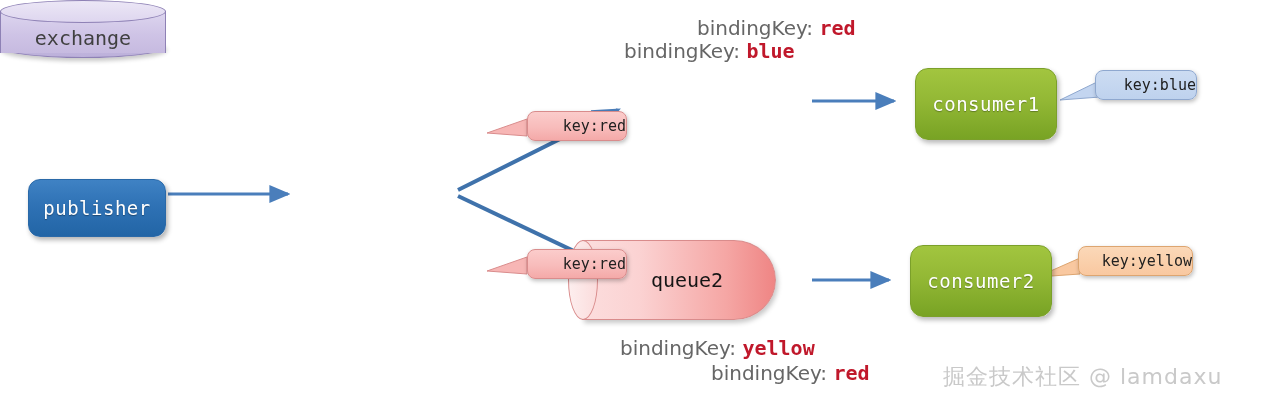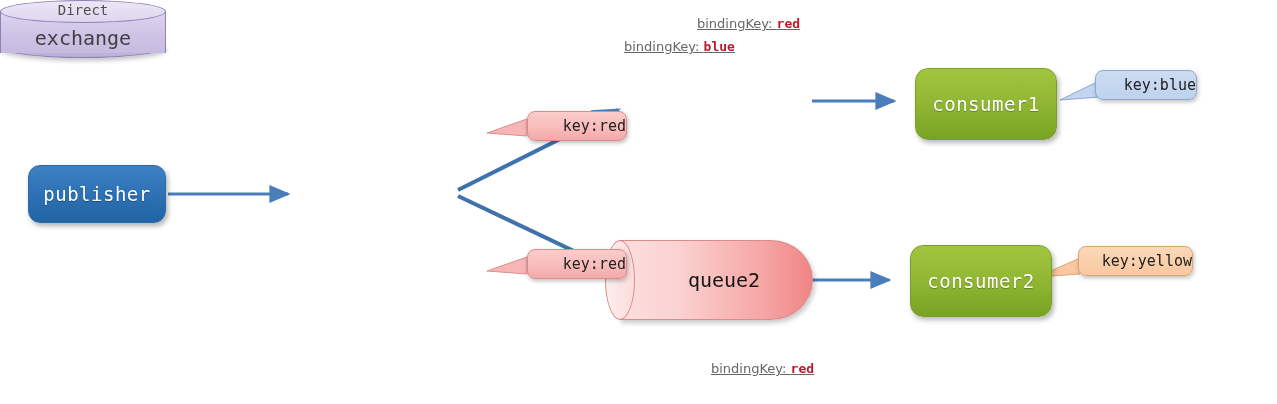--- a/index.html
+++ b/index.html
@@ -25,20 +25,21 @@
     top: 0;
     width: 1277px;
     height: 404px;
   }
   .node {
     position: absolute;
     box-sizing: border-box;
     display: flex;
     align-items: center;
     justify-content: center;
+    margin-top: 14px;
   }
 
   
   #publisher-node {
     left: 28px;
     top: 165px;
     width: 138px;
     height: 58px;
     border-radius: 12px;
     background: linear-gradient(180deg, #3f82c4 0%, #2f72b5 45%, #2265a6 100%);
@@ -154,21 +155,21 @@
     height: 80px;
     display: flex;
     align-items: center;
     justify-content: center;
     font-family: "DejaVu Sans Mono", monospace;
     font-size: 20px;
     color: #151515;
     z-index: 4;
   }
   #queue1-node { left: 601px; top: 61px; width: 210px; height: 80px; }
-  #queue2-node { left: 605px; top: 240px; width: 210px; height: 80px; }
+  #queue2-node { left: 568px; top: 240px; width: 210px; height: 80px; }
 
   
   .consumer-node {
     position: absolute;
     width: 140px;
     height: 70px;
     border-radius: 13px;
     background: linear-gradient(180deg, #a2c53f 0%, #93b835 45%, #78a324 100%);
     border: 1px solid #7ba02a;
     box-shadow: 2px 3px 5px rgba(0,0,0,0.28);
@@ -218,24 +219,23 @@
   #callout-key-red-1 { left: 527px; top: 111px; width: 100px; height: 30px; }
   #callout-key-red-2 { left: 527px; top: 249px; width: 100px; height: 30px; }
   #callout-key-blue  { left: 1095px; top: 70px;  width: 102px; height: 30px; }
   #callout-key-yellow{ left: 1078px; top: 246px; width: 115px; height: 30px; }
 
   
   .binding-annotation {
     position: absolute;
     white-space: nowrap;
     font-family: "DejaVu Sans", sans-serif;
-    font-size: 13px;
+    font-size: 20px;
     color: #666666;
     z-index: 5;
-    text-decoration: underline;
   }
   .binding-annotation .bk-value {
     font-family: "DejaVu Sans Mono", monospace;
     font-weight: bold;
     color: #c0182b;
   }
   #binding-q1-red    { left: 697px; top: 16px; }
   #binding-q1-blue   { left: 624px; top: 39px; }
   #binding-q2-yellow { left: 620px; top: 336px; }
   #binding-q2-red    { left: 711px; top: 361px; }
@@ -287,21 +287,20 @@
   </svg>
 
   <div class="node" id="publisher-node">
     <span class="node-label">publisher</span>
   </div>
 
   <div id="exchange-node">
     <div id="exchange-bottom-cap"></div>
     <div id="exchange-body"></div>
     <div id="exchange-top-cap"></div>
-    <div id="exchange-kind-label">Direct</div>
     <div id="exchange-name-label">exchange</div>
   </div>
 
 
   <div class="queue-node" id="queue2-node">
     <div class="queue-body"></div>
     <div class="queue-left-cap"></div>
     <div class="queue-label">queue2</div>
   </div>
 
@@ -324,18 +323,22 @@
   <div class="callout callout-orange" id="callout-key-yellow">
     <span>key:yellow</span>
   </div>
 
   <div class="binding-annotation" id="binding-q1-red">
     <span class="bk-prefix">bindingKey: </span><span class="bk-value">red</span>
   </div>
   <div class="binding-annotation" id="binding-q1-blue">
     <span class="bk-prefix">bindingKey: </span><span class="bk-value">blue</span>
   </div>
+  <div class="binding-annotation" id="binding-q2-yellow">
+    <span class="bk-prefix">bindingKey: </span><span class="bk-value">yellow</span>
+  </div>
   <div class="binding-annotation" id="binding-q2-red">
     <span class="bk-prefix">bindingKey: </span><span class="bk-value">red</span>
   </div>
 
+  <div id="watermark">掘金技术社区 @ lamdaxu</div>
 
 </div>
 
 </body></html>

